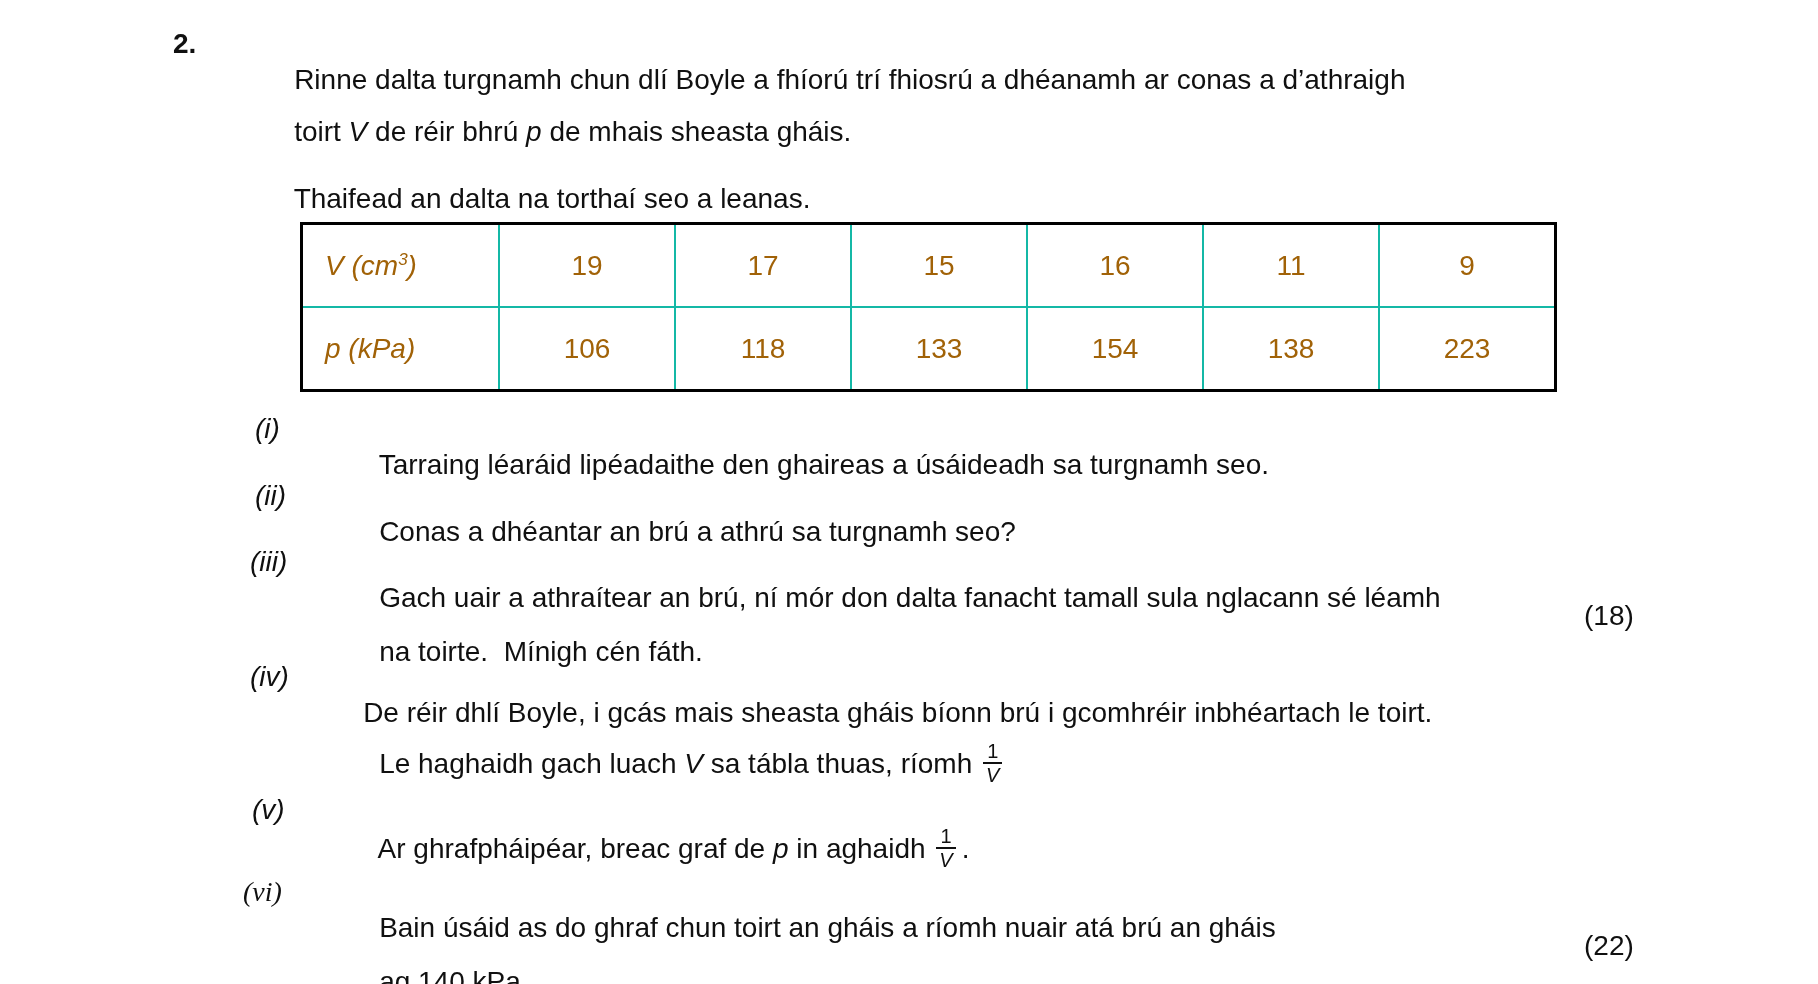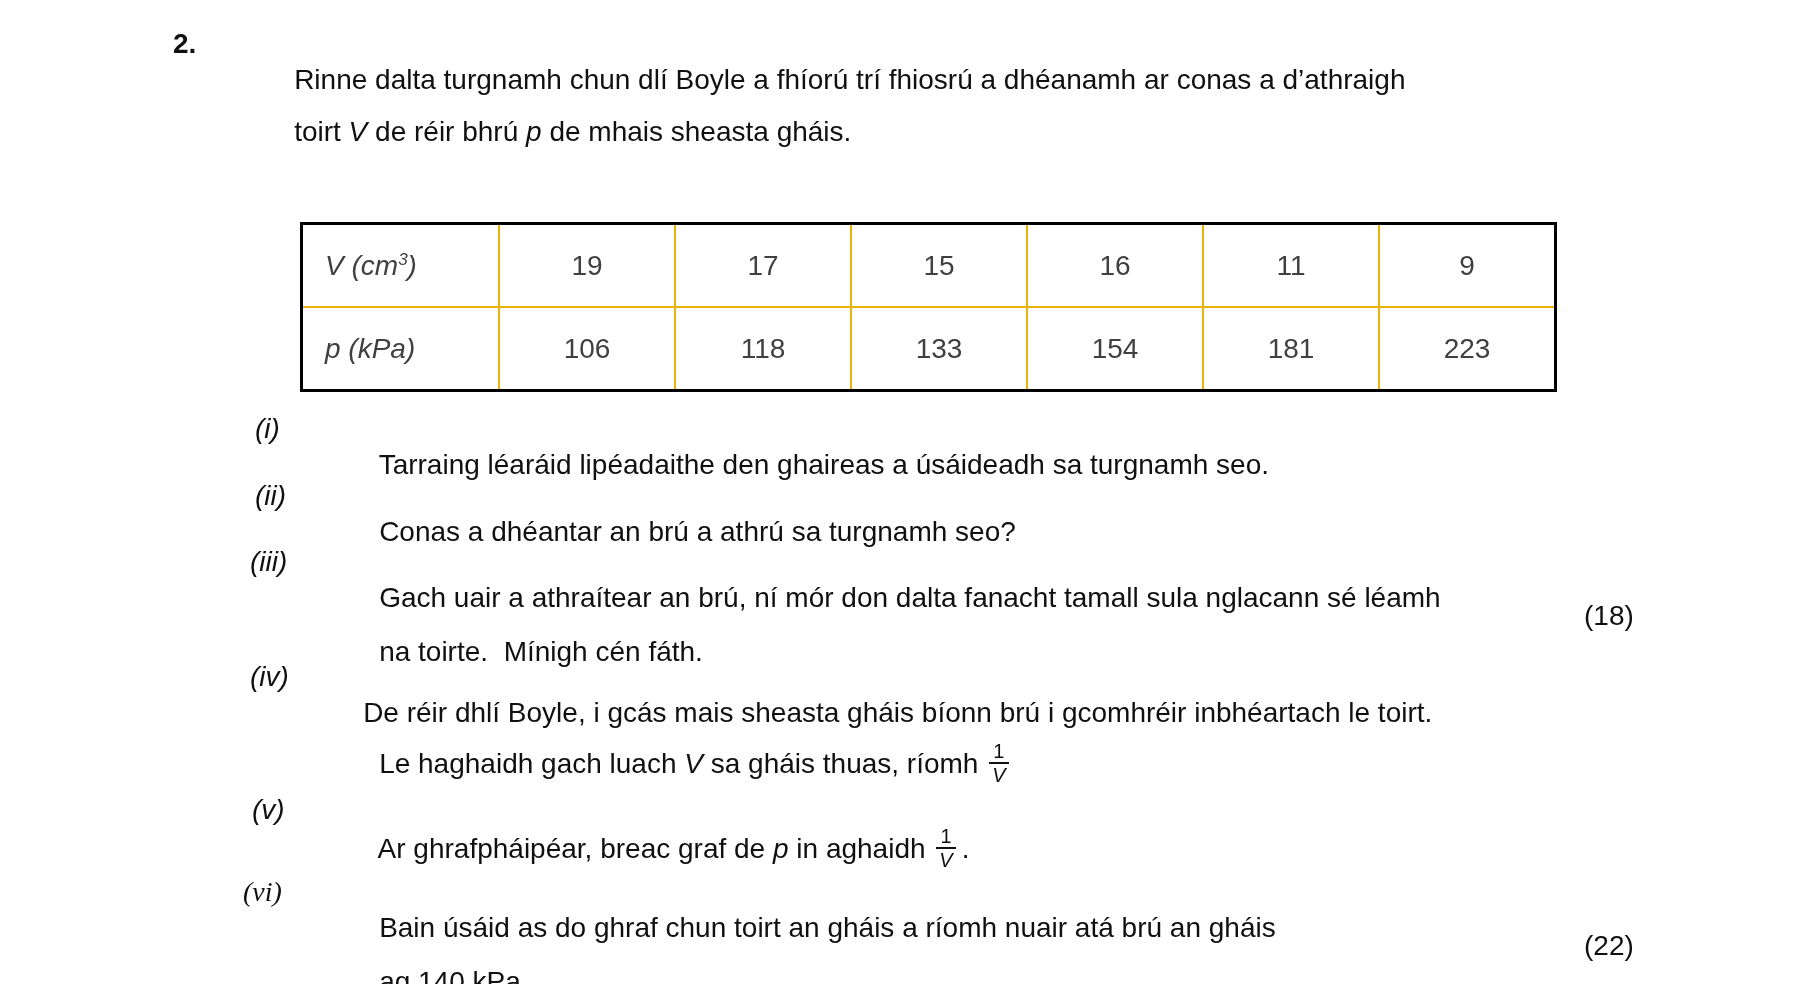--- a/index.html
+++ b/index.html
@@ -29,25 +29,25 @@
   
   .data-table {
     position: absolute;
     left: 300px;
     top: 222px;
     border-collapse: collapse;
     border: 3px solid #000000;
     table-layout: fixed;
   }
   .data-table td {
-    border: 2px solid #eab308;
+    border: 2px solid #14b8a6;
     width: 172px;
     height: 79px;
     font-size: 28px;
-    color: #404040;
+    color: #a16207;
     white-space: pre;
     vertical-align: middle;
   }
   .data-table td.hdr {
     font-style: italic;
     text-align: left;
     padding-left: 22px;
   }
   .data-table td.val {
     text-align: center;
@@ -83,39 +83,42 @@
 
   <div class="line bold" style="left:173px; top:26px;">2.</div>
 
   <div class="line" style="left:263px; top:78px;">
     <span>toirt </span><span class="ital">V</span><span> de réir bhrú </span><span class="ital">p</span><span> de mhais sheasta gháis.</span>
   </div>
   <div class="line" style="left:263px; top:26px;">
     <span>Rinne dalta turgnamh chun dlí Boyle a fhíorú trí fhiosrú a dhéanamh ar conas a d’athraigh</span>
   </div>
 
+  <div class="line" style="left:263px; top:145px;">
+    <span>Thaifead an dalta na torthaí seo a leanas.</span>
+  </div>
 
   <table class="data-table">
     <tbody>
         <tr>
       <td class="hdr"><span>V</span><span> (</span><span>cm</span><sup class="sup">3</sup><span>)</span></td>
       <td class="val">19</td>
       <td class="val">17</td>
       <td class="val">15</td>
       <td class="val">16</td>
       <td class="val">11</td>
       <td class="val">9</td>
     </tr>
     <tr>
       <td class="hdr"><span>p</span><span> (</span><span>kPa</span><span>)</span></td>
       <td class="val">106</td>
       <td class="val">118</td>
       <td class="val">133</td>
       <td class="val">154</td>
-      <td class="val">181</td>
+      <td class="val">138</td>
       <td class="val">223</td>
     </tr>
   </tbody>
     </table>
 
   <div class="line label" style="left:255px; top:411px;">(i)</div>
   <div class="line" style="left:348px; top:411px;">
     <span>Tarraing léaráid lipéadaithe den ghaireas a úsáideadh sa turgnamh seo.</span>
   </div>
 
@@ -131,21 +134,21 @@
   <div class="line" style="left:348px; top:544px;">
     <span>Gach uair a athraítear an brú, ní mór don dalta fanacht tamall sula nglacann sé léamh</span>
   </div>
   <div class="line" style="left:1584px; top:598px;">(18)</div>
 
   <div class="line label" style="left:250px; top:659px;text-align:right;">(iv)</div>
   <div class="line" style="left:332px; top:659px;">
     <span>De réir dhlí Boyle, i gcás mais sheasta gháis bíonn brú i gcomhréir inbhéartach le toirt.</span>
   </div>
   <div class="line" style="left:348px; top:707px;">
-    <span>Le haghaidh gach luach </span><span class="ital">V</span><span> sa gháis thuas, ríomh </span><span class="frac"><span class="frac-num">1</span><span class="frac-den">V</span></span>
+    <span>Le haghaidh gach luach </span><span class="ital">V</span><span> sa tábla thuas, ríomh </span><span class="frac"><span class="frac-num">1</span><span class="frac-den">V</span></span>
   </div>
 
   <div class="line label" style="left:252px; top:792px;">(v)</div>
   <div class="line" style="left:348px; top:792px;">
     <span>Ar ghrafpháipéar, breac graf de </span><span class="ital">p</span><span> in aghaidh </span><span class="frac"><span class="frac-num">1</span><span class="frac-den">V</span></span><span>.</span>
   </div>
 
   <div class="line label" style="left:243px; top:874px;font-family:Liberation Serif, serif;">(vi)</div>
   <div class="line" style="left:348px; top:874px;">
     <span>Bain úsáid as do ghraf chun toirt an gháis a ríomh nuair atá brú an gháis</span>

